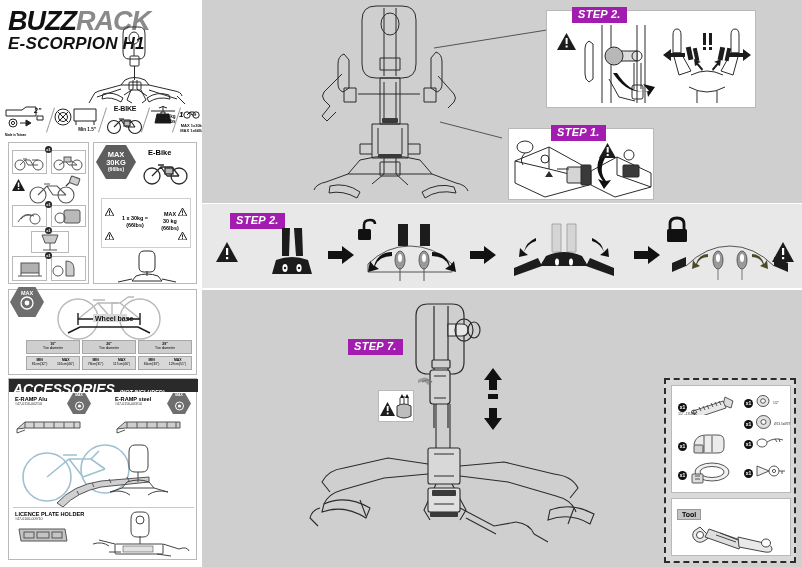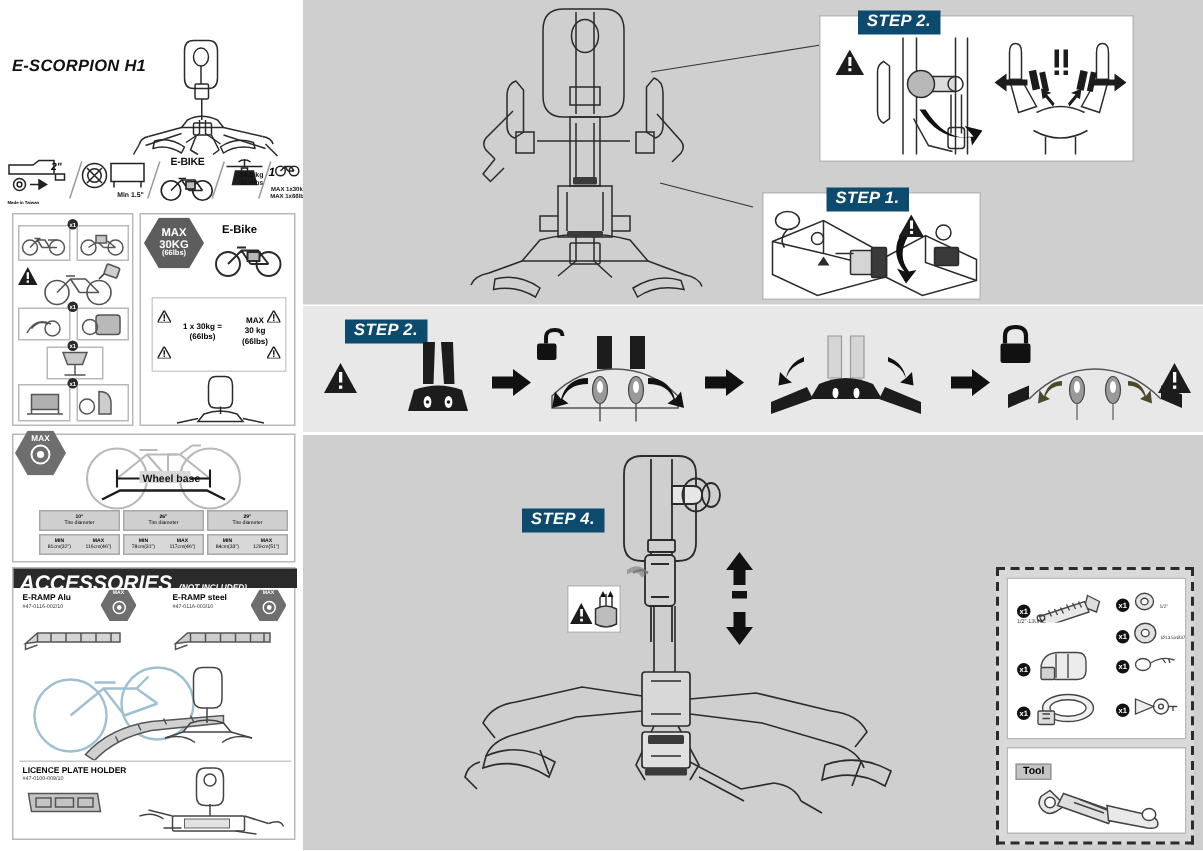--- a/index.html
+++ b/index.html
@@ -9,33 +9,33 @@
     font-family: "Liberation Sans", sans-serif;
     overflow: hidden;
   }
   #sheet { position: relative; width: 802px; height: 567px; background: #fff; }
 
   
   .abs { position: absolute; }
   .panel { background: #cfcfcf; }
   .whitebox { background: #fff; border: 1px solid #b9b9b9; }
   .steptag {
-    background: #0c4a6e; color: #fff; font-weight: bold; font-style: italic;
+    background: #a21caf; color: #fff; font-weight: bold; font-style: italic;
     letter-spacing: .3px; padding: 2px 6px 3px 6px; display: inline-block;
     font-size: 11px; line-height: 1;
   }
   .tiny { font-size: 3.4px; line-height: 1.15; }
   .vtiny { font-size: 2.9px; line-height: 1.1; }
   .bold { font-weight: bold; }
   .ctr { text-align: center; }
 
   
   #logo-buzz { font-size: 27px; font-weight: bold; font-style: italic; letter-spacing: -1px; color:#111; }
   #logo-rack { font-size: 27px; font-weight: bold; font-style: italic; letter-spacing: -1px; color:#8a8a8a; }
-  #model { font-size: 11px; font-weight: bold; font-style: italic; color:#111; letter-spacing:.2px;}
+  #model { font-size: 17px; font-weight: bold; font-style: italic; color:#111; letter-spacing:.2px;}
 
   
   .spec-sep { position:absolute; width:1px; height:26px; background:#9a9a9a; transform: rotate(18deg); }
   .spec-txt { font-size:4.6px; font-weight:bold; line-height:1.15; text-align:center; color:#111; }
   .spec-big { font-size:8px; font-weight:bold; font-style:italic; }
 
   
   .hex {
     width: 34px; height: 30px; background:#6e6e6e;
     clip-path: polygon(25% 0%, 75% 0%, 100% 50%, 75% 100%, 25% 100%, 0% 50%);
@@ -62,20 +62,23 @@
   .num-badge{
     width:7px;height:7px;border-radius:50%;background:#2a2a2a;color:#fff;font-size:4px;
     display:flex;align-items:center;justify-content:center;font-weight:bold;
   }
 </style>
 </head>
 <body>
 
 <div id="sheet">
 
+  <div class="abs" style="left:8px;top:6px;">
+    <span id="logo-buzz">BUZZ</span><span id="logo-rack">RACK</span>
+  </div>
   <div class="abs" style="left:8px;top:34px;">
     <span id="model">E-SCORPION H1</span>
   </div>
 
   <div class="abs" style="left:85px;top:22px;">
     <svg width="112" height="85" viewBox="0 0 112 85">
       <g fill="none" stroke="#2a2a2a" stroke-width="1" stroke-linejoin="round">
 
         <path d="M44 5 q-6 0 -6 7 l0 18 q0 7 6 7 l10 0 q6 0 6 -7 l0 -18 q0 -7 -6 -7 z"></path>
         <ellipse cx="49" cy="16" rx="5" ry="6"></ellipse>
@@ -839,21 +842,21 @@
           <polygon points="11,0 22,20 0,20" fill="#1c1c1c"></polygon>
           <rect x="10" y="6" width="2.2" height="7" fill="#fff"></rect>
           <rect x="10" y="15" width="2.2" height="2.2" fill="#fff"></rect>
         </svg>
     </div>
   </div>
 
   <div class="abs panel" style="left:202px;top:290px;width:600px;height:277px;"></div>
 
   <div class="abs" style="left:348px;top:336px;">
-    <span class="steptag">STEP 4.</span>
+    <span class="steptag">STEP 7.</span>
   </div>
 
   <div class="abs" style="left:404px;top:294px;">
     <svg width="86" height="140" viewBox="0 0 86 140">
       <g fill="none" stroke="#2b2b2b" stroke-width="1.2">
         <path d="M24 10 q-12 0 -12 12 l0 46 q0 12 12 12 l24 0 q12 0 12 -12 l0 -46 q0 -12 -12 -12z"></path>
         <path d="M30 12 l0 66 M44 12 l0 66"></path>
 
         <path d="M44 30 l14 0 q6 0 6 6 q0 6 -6 6 l-14 0z" fill="#e6e6e6" stroke="#2b2b2b"></path>
         <ellipse cx="60" cy="36" rx="9" ry="11"></ellipse>

